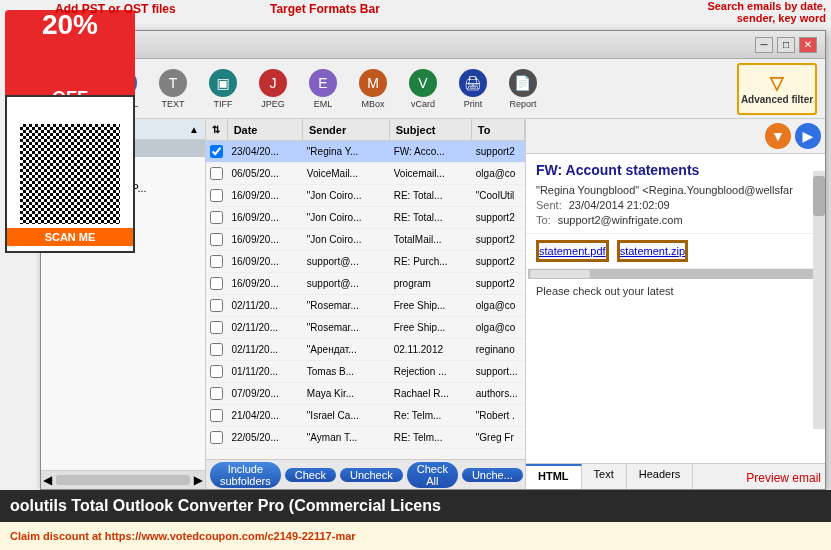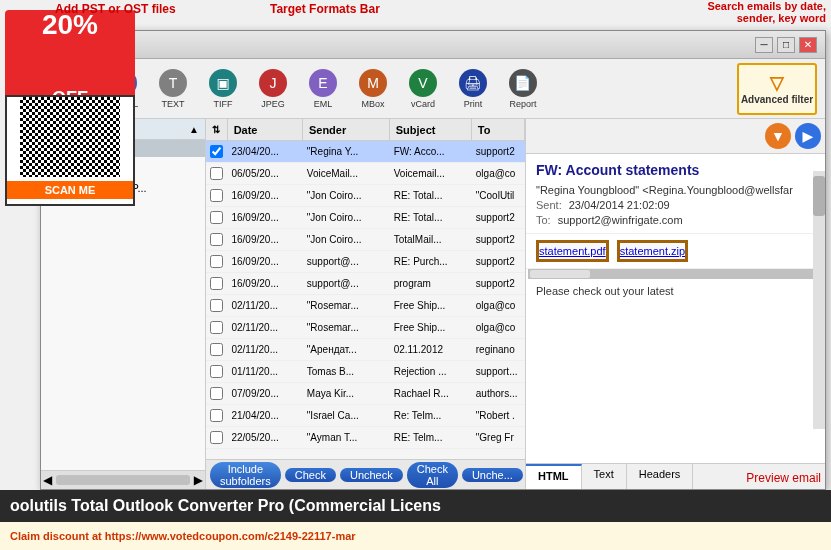--- a/index.html
+++ b/index.html
@@ -46,21 +46,21 @@
       left: 10px;
       color: #cc0000;
       font-weight: bold;
       font-size: 13px;
     }
     .scan-qr {
       position: absolute;
       top: 100px;
       left: 5px;
       width: 130px;
-      height: 111px;
+      height: 158px;
       background: white;
       border: 2px solid #333;
       display: flex;
       flex-direction: column;
       align-items: center;
       justify-content: flex-end;
       padding-bottom: 5px;
     }
     .qr-code {
       width: 100px;

